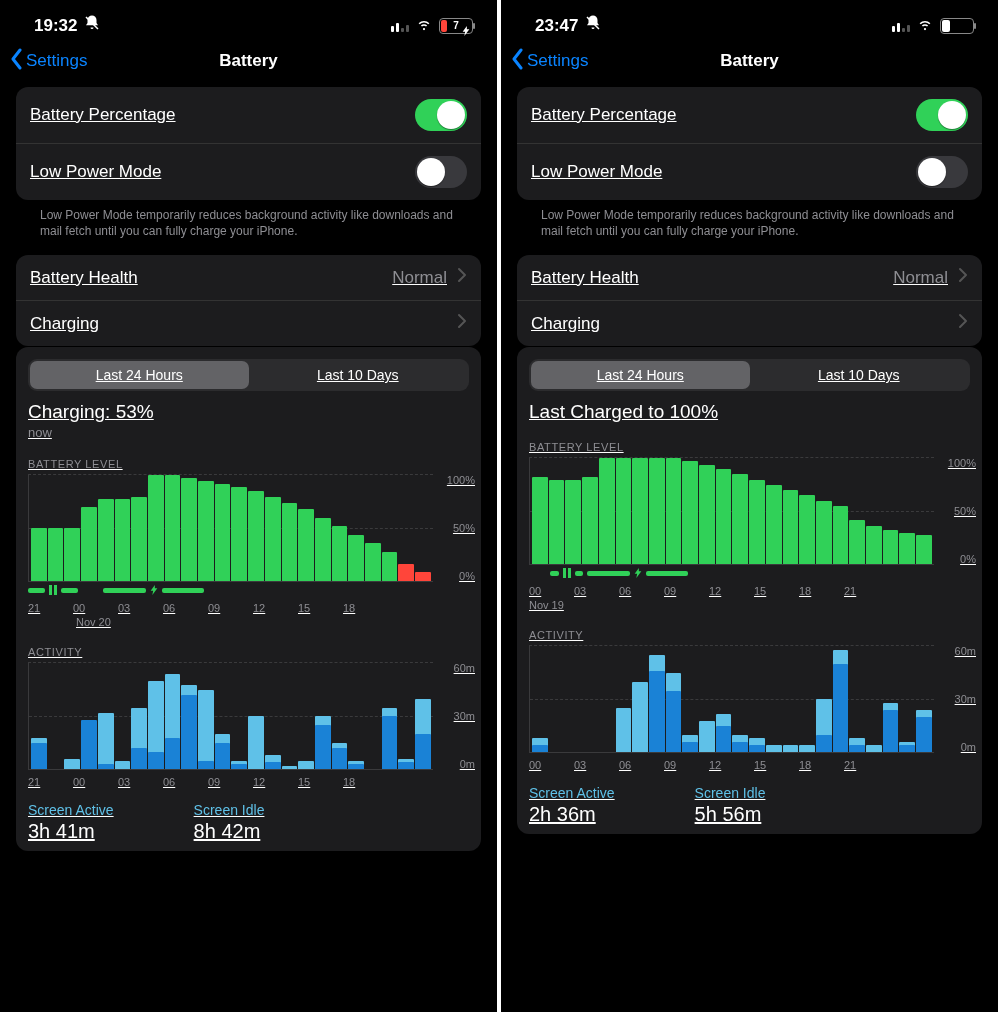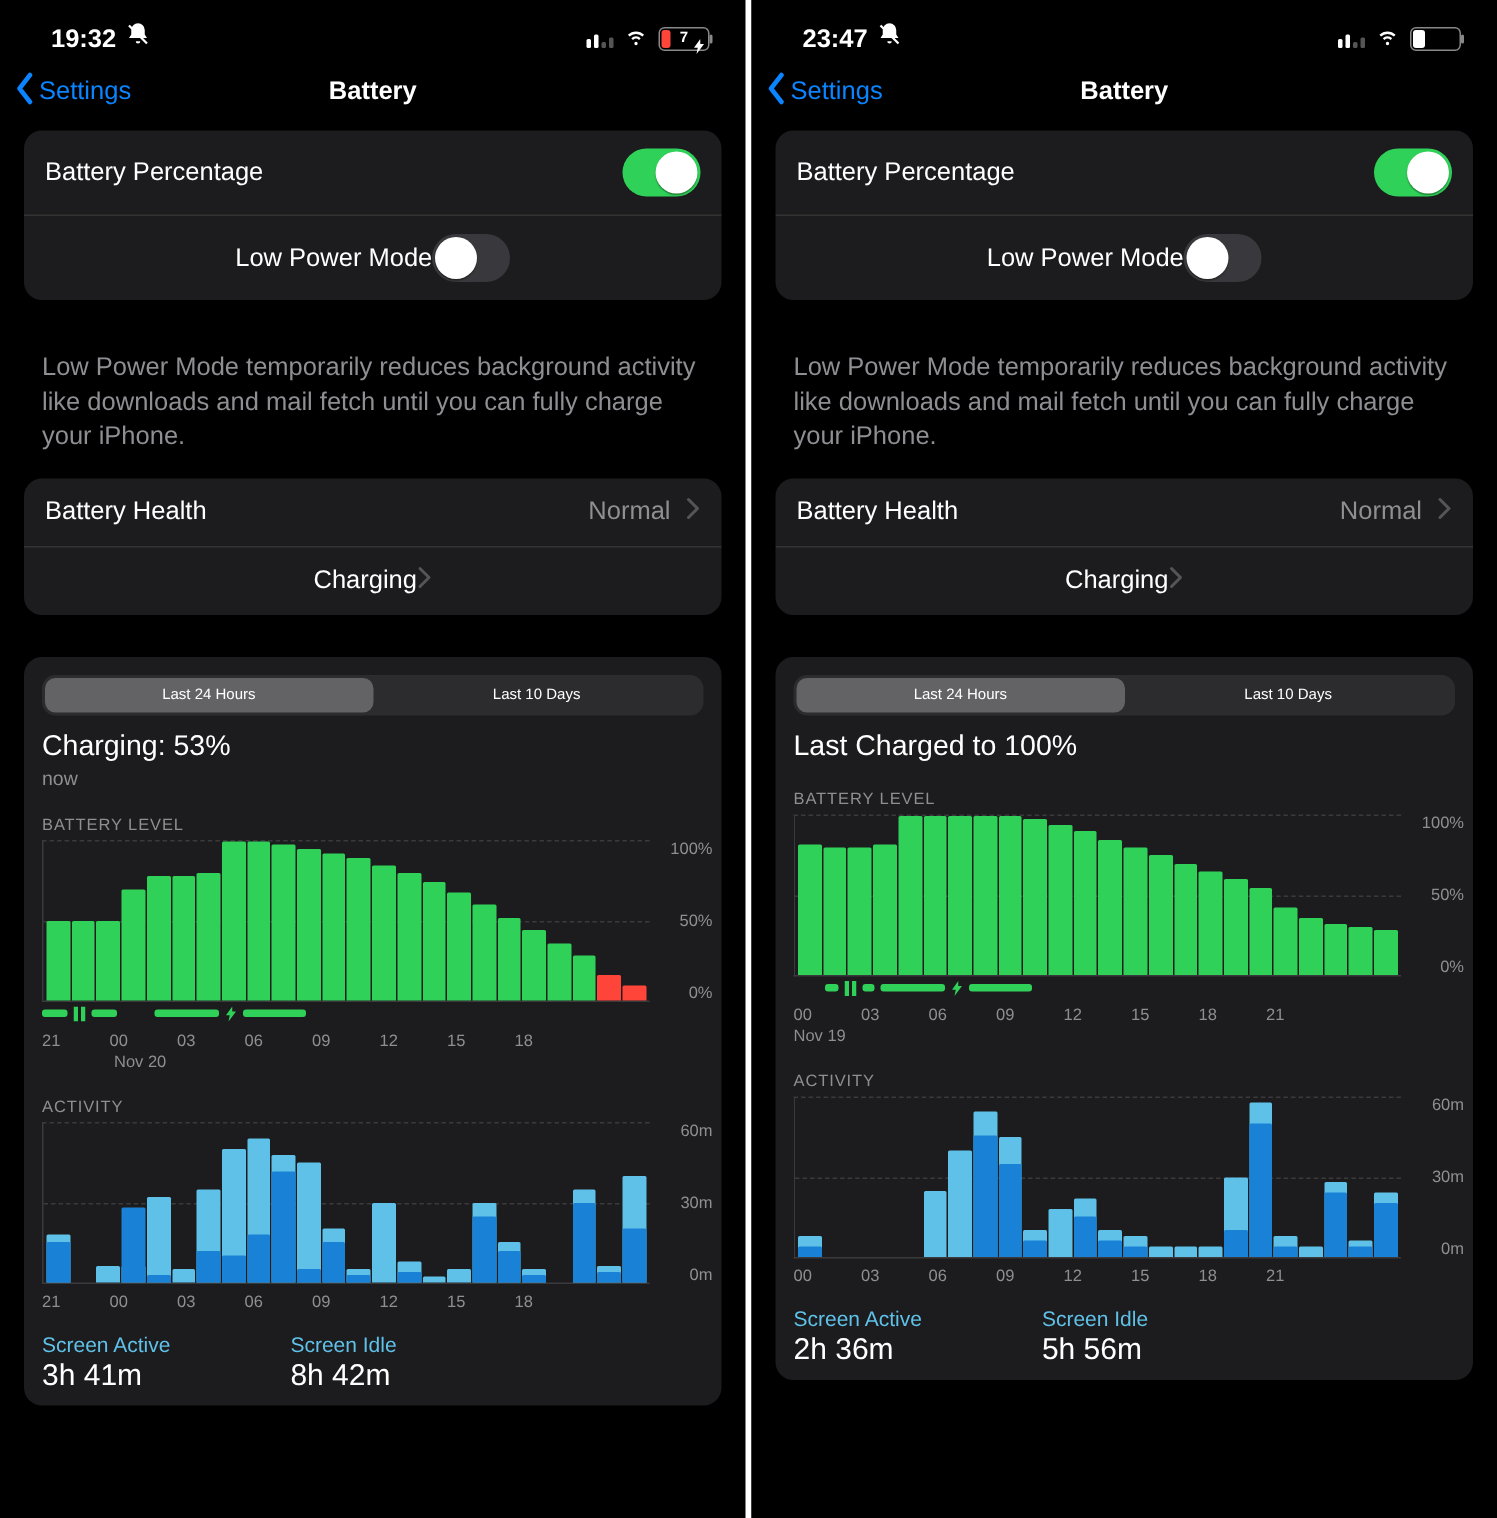--- a/index.html
+++ b/index.html
@@ -36,36 +36,36 @@
   .battpill .lbl{position:absolute;inset:0;display:flex;align-items:center;justify-content:center;font-size:10px;font-weight:700;color:#000;}
   .battpill.low .fill{background:#ff453a;}
   .battpill.low .lbl{color:#fff;}
   .battpill.hi .fill{background:#fff;}
 
   .nav{display:flex;align-items:center;padding:6px 16px 14px 10px;position:relative;height:44px;}
   .nav .back{display:flex;align-items:center;gap:2px;color:var(--blue);font-size:17px;}
   .nav .title{position:absolute;left:0;right:0;text-align:center;font-size:17px;font-weight:600;pointer-events:none;}
   .chev{width:14px;height:22px;}
 
-  .card{background:var(--card);border-radius:12px;margin:0 16px 28px 16px;overflow:hidden;}
+  .card{background:var(--card);border-radius:12px;margin:0 16px 1px 16px;overflow:hidden;text-decoration:underline;}
   .cell{display:flex;align-items:center;justify-content:space-between;padding:12px 14px;font-size:17px;}
-  .cell + .cell{border-top:1px solid #333;justify-content:center;}
+  .cell + .cell{border-top:1px solid #333;}
   .cell .right{display:flex;align-items:center;gap:10px;color:var(--sub);}
   .chevron-right{color:#555;}
 
   .switch{position:relative;width:52px;height:32px;border-radius:16px;background:#39393d;}
   .switch.on{background:var(--green);}
   .switch .knob{position:absolute;top:2px;width:28px;height:28px;border-radius:50%;background:#fff;box-shadow:0 1px 1px rgba(0,0,0,.4);}
   .switch.off .knob{left:2px;}
   .switch.on .knob{right:2px;}
 
-  .footer-note{color:var(--sub);font-size:17px;line-height:1.35;padding:6px 28px 16px 28px;}
+  .footer-note{color:var(--sub);font-size:12px;line-height:1.35;padding:6px 28px 16px 40px;}
 
   .seg{display:flex;background:#2c2c2e;border-radius:9px;padding:2px;margin:12px 12px 10px 12px;}
-  .seg .opt{flex:1;text-align:center;padding:6px 0;font-size:10px;color:#fff;border-radius:7px;}
+  .seg .opt{flex:1;text-align:center;padding:6px 0;font-size:14px;color:#fff;border-radius:7px;}
   .seg .opt.sel{background:#636366;}
 
   .big{padding:0 12px;}
   .hdr{font-size:19px;color:#fff;}
   .sub{font-size:13px;color:var(--sub);margin-top:2px;}
 
   .chart-title{font-size:11px;letter-spacing:.6px;color:var(--sub);padding:18px 12px 4px 12px;}
   .chart-wrap{position:relative;margin:0 6px 0 12px;display:flex;}
   .chart{position:relative;flex:1;height:108px;border:1px solid var(--grid);border-right:none;border-top:1px dashed var(--grid);}
   .chart .grid50{position:absolute;left:0;right:0;top:50%;border-top:1px dashed var(--grid);}

